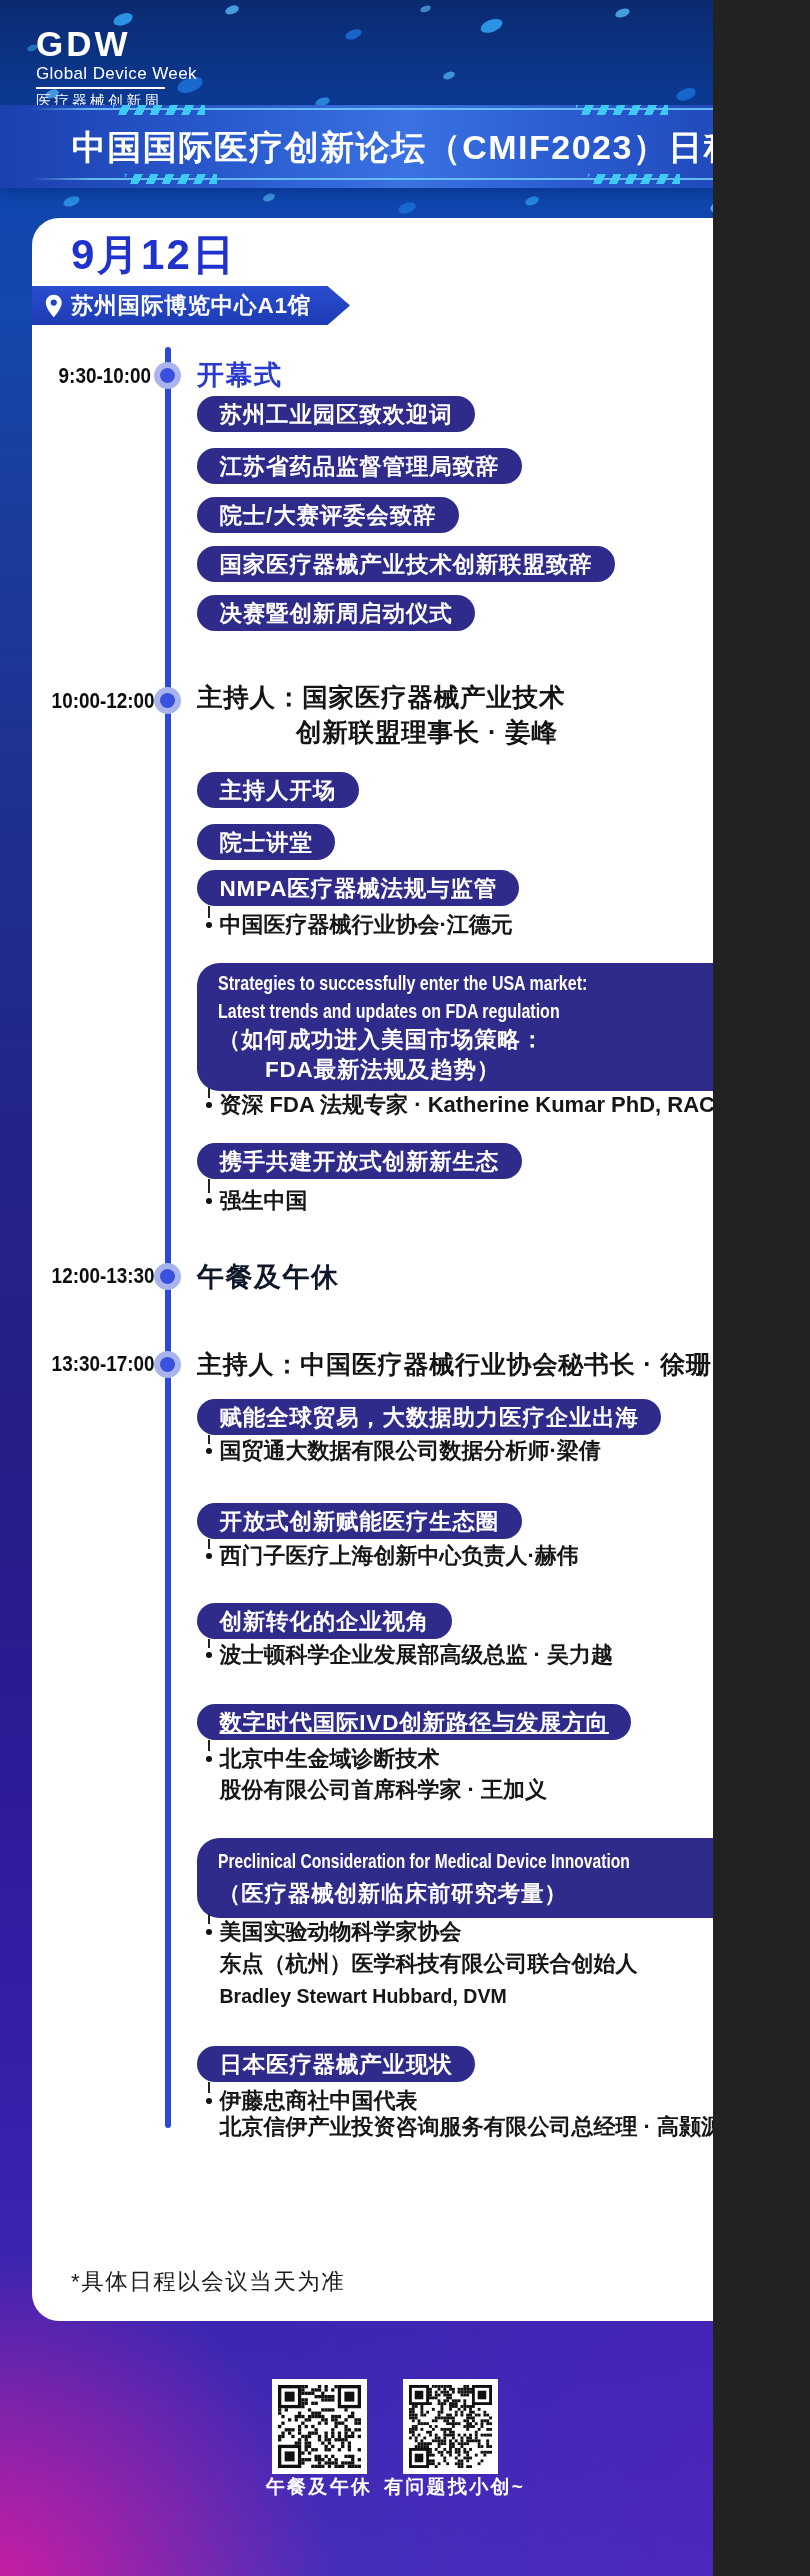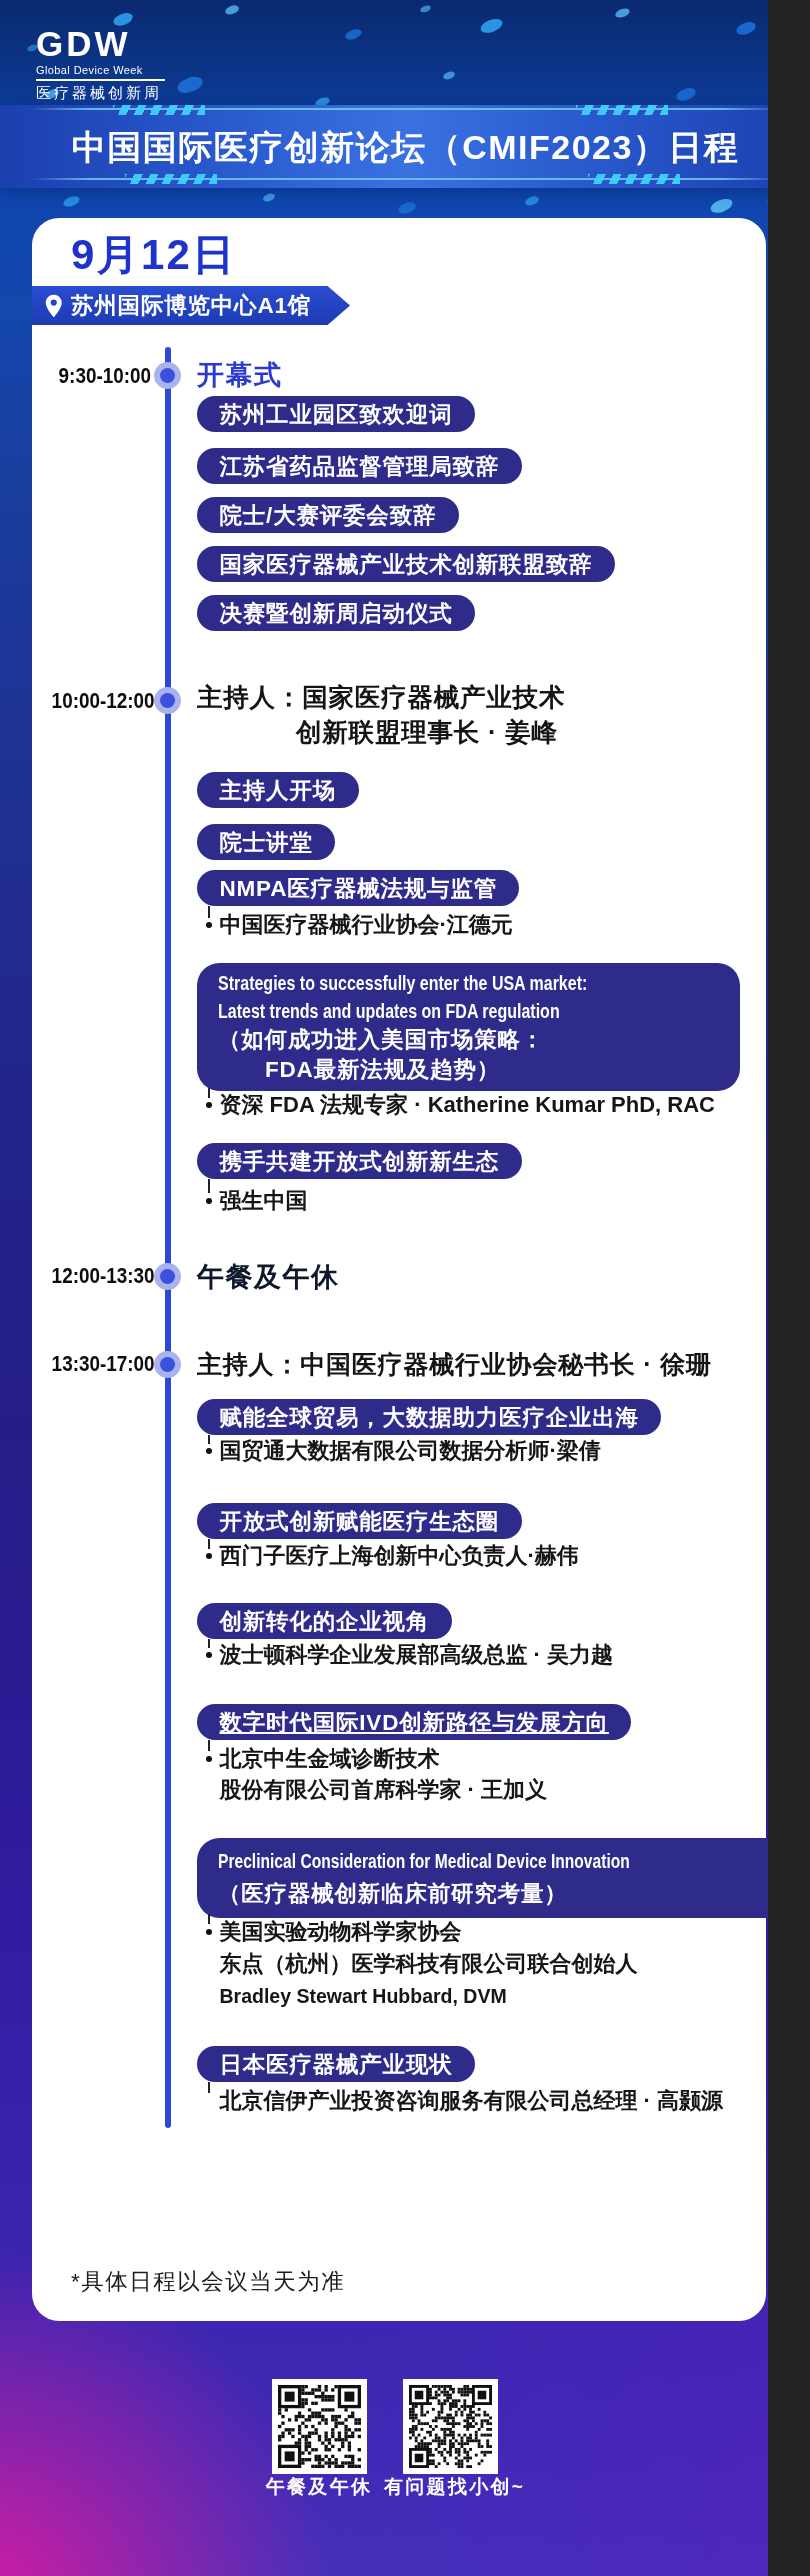--- a/index.html
+++ b/index.html
@@ -1,28 +1,28 @@
 <!DOCTYPE html>
 <html style="font-size:12px"><head>
 <meta charset="utf-8">
 <style>
   html,body{margin:0;padding:0;background:#222;}
   .poster{
-    position:relative;width:768px;height:2576px;overflow:hidden;
+    position:relative;width:713px;height:2576px;overflow:hidden;
     font-family:"Liberation Sans","DejaVu Sans",sans-serif;
     background:
       radial-gradient(circle at -2% 101%, rgba(224,26,158,.9) 0, rgba(224,26,158,0) 13%),
       radial-gradient(circle at 108% 99%, rgba(90,30,190,.5) 0, rgba(90,30,190,0) 20%),
       linear-gradient(180deg,#0a2a70 0%,#0e46ae 7%,#1547ac 12%,#1a3c9d 20%,#1f2f90 32%,#232389 45%,#251e87 55%,#2a1b92 65%,#311da1 75%,#3823ad 85%,#3e2ab5 95%,#4330ba 100%);
   }
   .decor-dot{position:absolute;border-radius:50%;}
   
   .logo{position:absolute;left:36px;top:25.5px;color:#fff;}
   .logo .acr{font-size:35px;font-weight:bold;letter-spacing:3px;line-height:35px;}
-  .logo .sub{font-size:11px;letter-spacing:0.4px;margin-top:3px;white-space:nowrap;}
+  .logo .sub{font-size:17px;letter-spacing:0.4px;margin-top:3px;white-space:nowrap;}
   .logo .rule{height:1.5px;background:#fff;margin:3.8px 0 3px 0;width:129px;}
   .logo .cn{font-size:15px;font-weight:normal;letter-spacing:3px;}
   
   .band{position:absolute;left:0;top:105px;width:811px;height:83px;
     background:linear-gradient(90deg,#1c3fae 0%,#2a5cd0 30%,#3a72e2 50%,#2a5cd0 70%,#1c3fae 100%);
     box-shadow:0 4.5px 13.5px rgba(0,20,80,.35);}
   .band .title{position:absolute;left:0;top:0;width:100%;height:83px;line-height:84px;text-align:center;
     color:#fff;font-size:34px;font-weight:bold;letter-spacing:1.5px;white-space:nowrap;}
   .bline{position:absolute;height:2.3px;background:linear-gradient(90deg,rgba(111,196,246,0),#6fc4f6 8%,#6fc4f6 92%,rgba(111,196,246,0));opacity:.9;}
   .hatch{position:absolute;height:9.8px;width:92px;
@@ -204,20 +204,21 @@
     <div class="conn" style="top:1696px;height:9.8px;"></div>
     <div class="sp" style="top:1698px;line-height:32px;">
       <div><span class="b"></span><span>美国实验动物科学家协会</span></div>
       <div class="l2">东点（杭州）医学科技有限公司联合创始人</div>
       <div class="l2 lat">Bradley Stewart Hubbard, DVM</div>
     </div>
 
     <div class="pill" style="top:1828px;">日本医疗器械产业现状</div>
     <div class="conn" style="top:1864px;height:11.3px;"></div>
     <div class="sp" style="top:1870px;line-height:25.5px;">
+      <div><span class="b"></span><span>伊藤忠商社中国代表</span></div>
       <div class="l2">北京信伊产业投资咨询服务有限公司总经理 ·  高颢源</div>
     </div>
 
     <div class="footnote">*具体日程以会议当天为准</div>
   </div>
 
   <div class="qr-tile" style="left:272px;">
     <svg id="qr1" width="83" height="83" viewBox="0 0 110 110">
         <rect x="30.80" y="0.00" width="4.40" height="4.40" fill="#101010"></rect>
         <rect x="35.20" y="0.00" width="4.40" height="4.40" fill="#101010"></rect>

